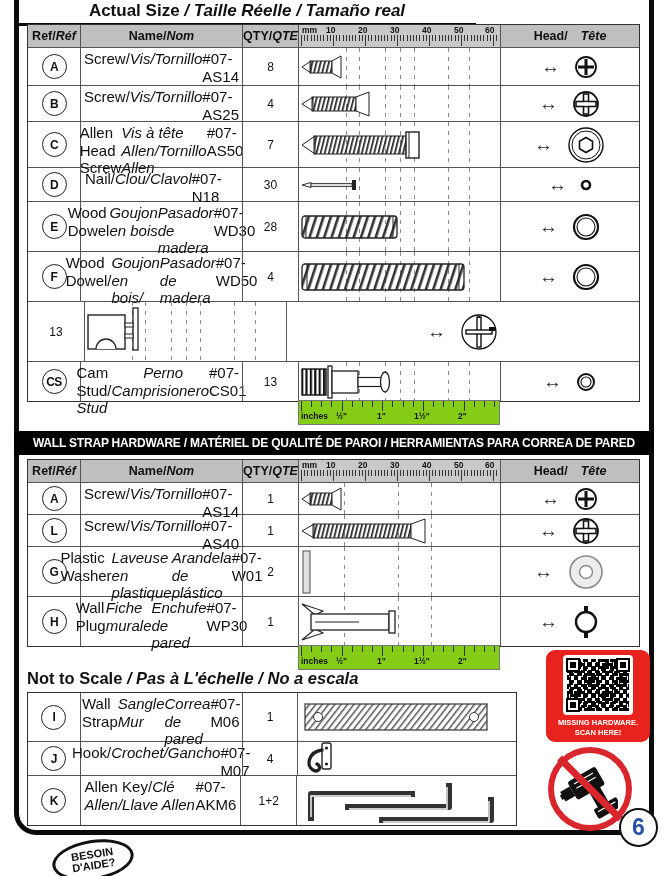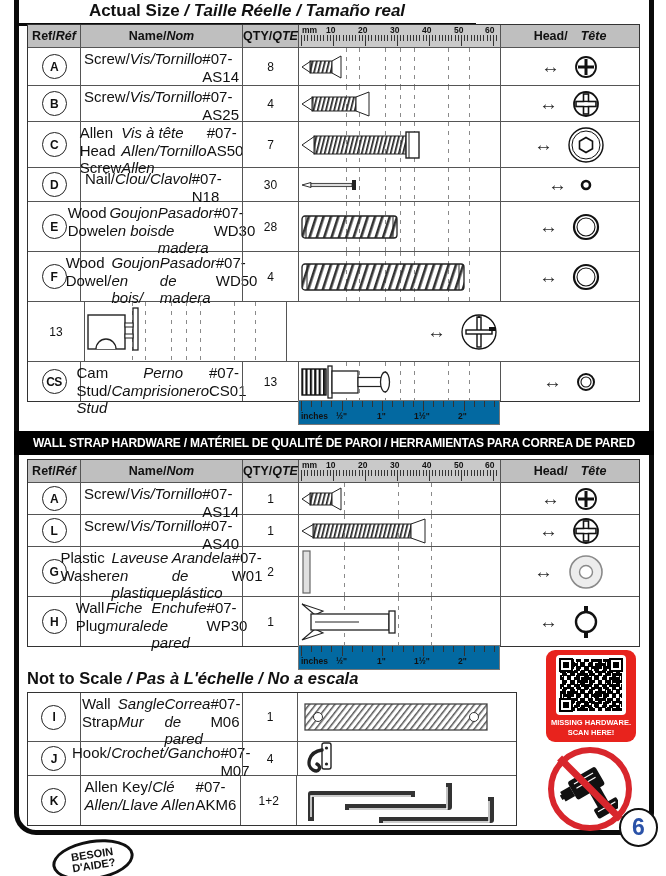--- a/index.html
+++ b/index.html
@@ -61,37 +61,37 @@
     background-repeat:no-repeat; }
   
   .mmruler { flex-direction:column; align-items:stretch !important; justify-content:flex-start !important; padding:0; background:#c9c9c9 !important; }
   .mmlabels { position:relative; height:10px; font-size:8.5px; font-weight:bold; }
   .mmlabels span { position:absolute; top:0; }
   .mml { left:3px; } .m1{left:27px}.m2{left:59px}.m3{left:91px}.m4{left:123px}.m5{left:155px}.m6{left:186px}
   .mmticks { height:11px;
     background:
       repeating-linear-gradient(90deg,#333 0 1px,transparent 1px 3.2px) 2px 0 / 198px 6px no-repeat,
       repeating-linear-gradient(90deg,#333 0 1px,transparent 1px 32px) 2px 0 / 198px 11px no-repeat; }
-  .inruler { position:absolute; width:202px; height:25px; background:#0369a1; border:1px solid #777; z-index:3; }
+  .inruler { position:absolute; width:202px; height:25px; background:#84cc16; border:1px solid #777; z-index:3; }
   .inticks { height:10px;
     background:
       repeating-linear-gradient(90deg,#333 0 1px,transparent 1px 10.16px) 2px 0 / 198px 6px no-repeat,
       repeating-linear-gradient(90deg,#333 0 1px,transparent 1px 40.64px) 2px 0 / 198px 10px no-repeat; }
   .inlabels { position:relative; height:12px; font-size:8.5px; font-weight:bold; }
   .inlabels span { position:absolute; top:0; }
   
   .banner {
     position:absolute; left:14px; top:431px; width:640px; height:24px; background:#000;
     color:#fff; font-weight:bold; font-size:12px; display:flex; align-items:center; justify-content:center;
     z-index:3; letter-spacing:-0.2px;
   }
   
   .h3 { position:absolute; left:27px; top:669px; font-size:16.5px; font-weight:bold; z-index:2; }
   
-  .qrbox { position:absolute; left:546px; top:650px; width:90px; height:92px; background:#e8231d; border-radius:9px; padding:5px 5px 0; z-index:2; }
+  .qrbox { position:absolute; left:546px; top:650px; width:104px; height:92px; background:#e8231d; border-radius:9px; padding:5px 5px 0; z-index:2; }
   .qrwin { position:relative; width:70px; height:60px; margin:0 auto; background:#fff; border-radius:4px; }
   .qrpat { position:absolute; inset:4px;
     background:
       conic-gradient(#000 25%, transparent 0 50%, #000 0 75%, transparent 0) 0 0 / 7px 7px,
       conic-gradient(transparent 25%, #000 0 50%, transparent 0 75%, #000 0) 2px 3px / 9px 9px; }
   .finder { position:absolute; width:14px; height:14px; background:#fff; border:2.5px solid #000; }
   .finder::after { content:""; position:absolute; inset:2px; background:#000; }
   .f-tl { left:3px; top:3px; } .f-tr { right:3px; top:3px; } .f-bl { left:3px; bottom:3px; }
   .qrtxt { color:#fff; font-size:7.5px; font-weight:bold; text-align:center; line-height:1.3; margin-top:3px; }
   .qrtxt span { display:block; }

